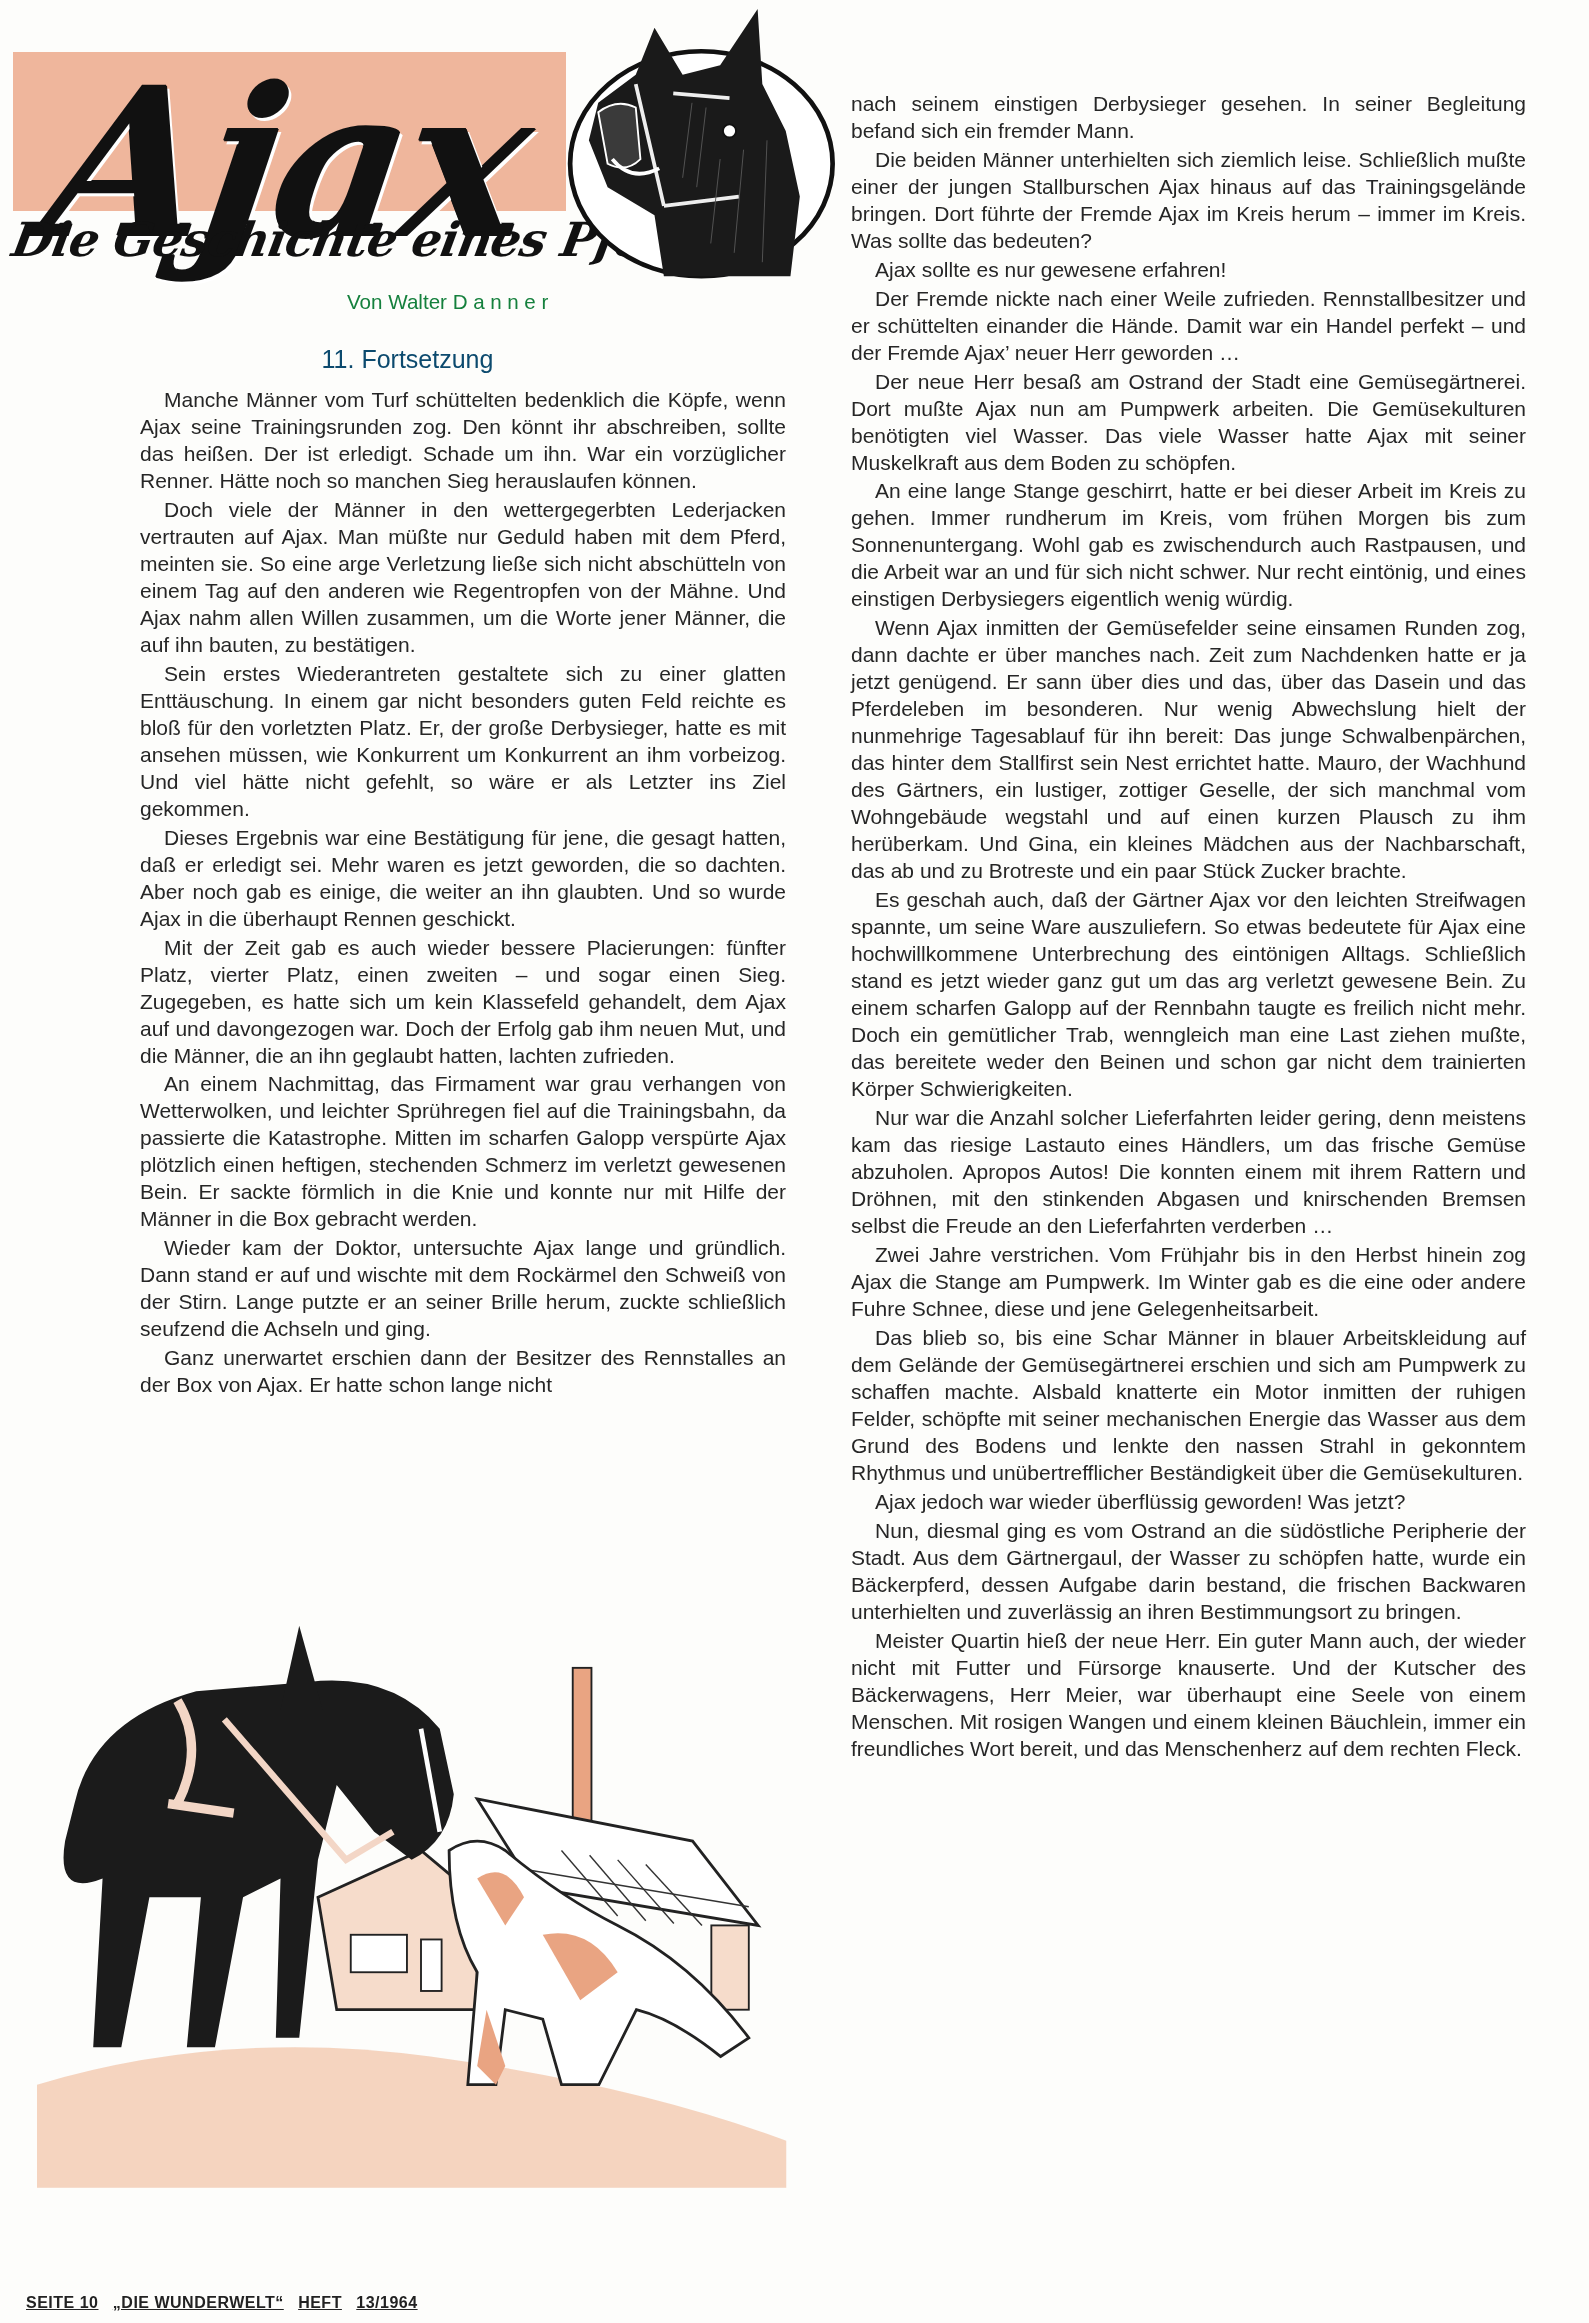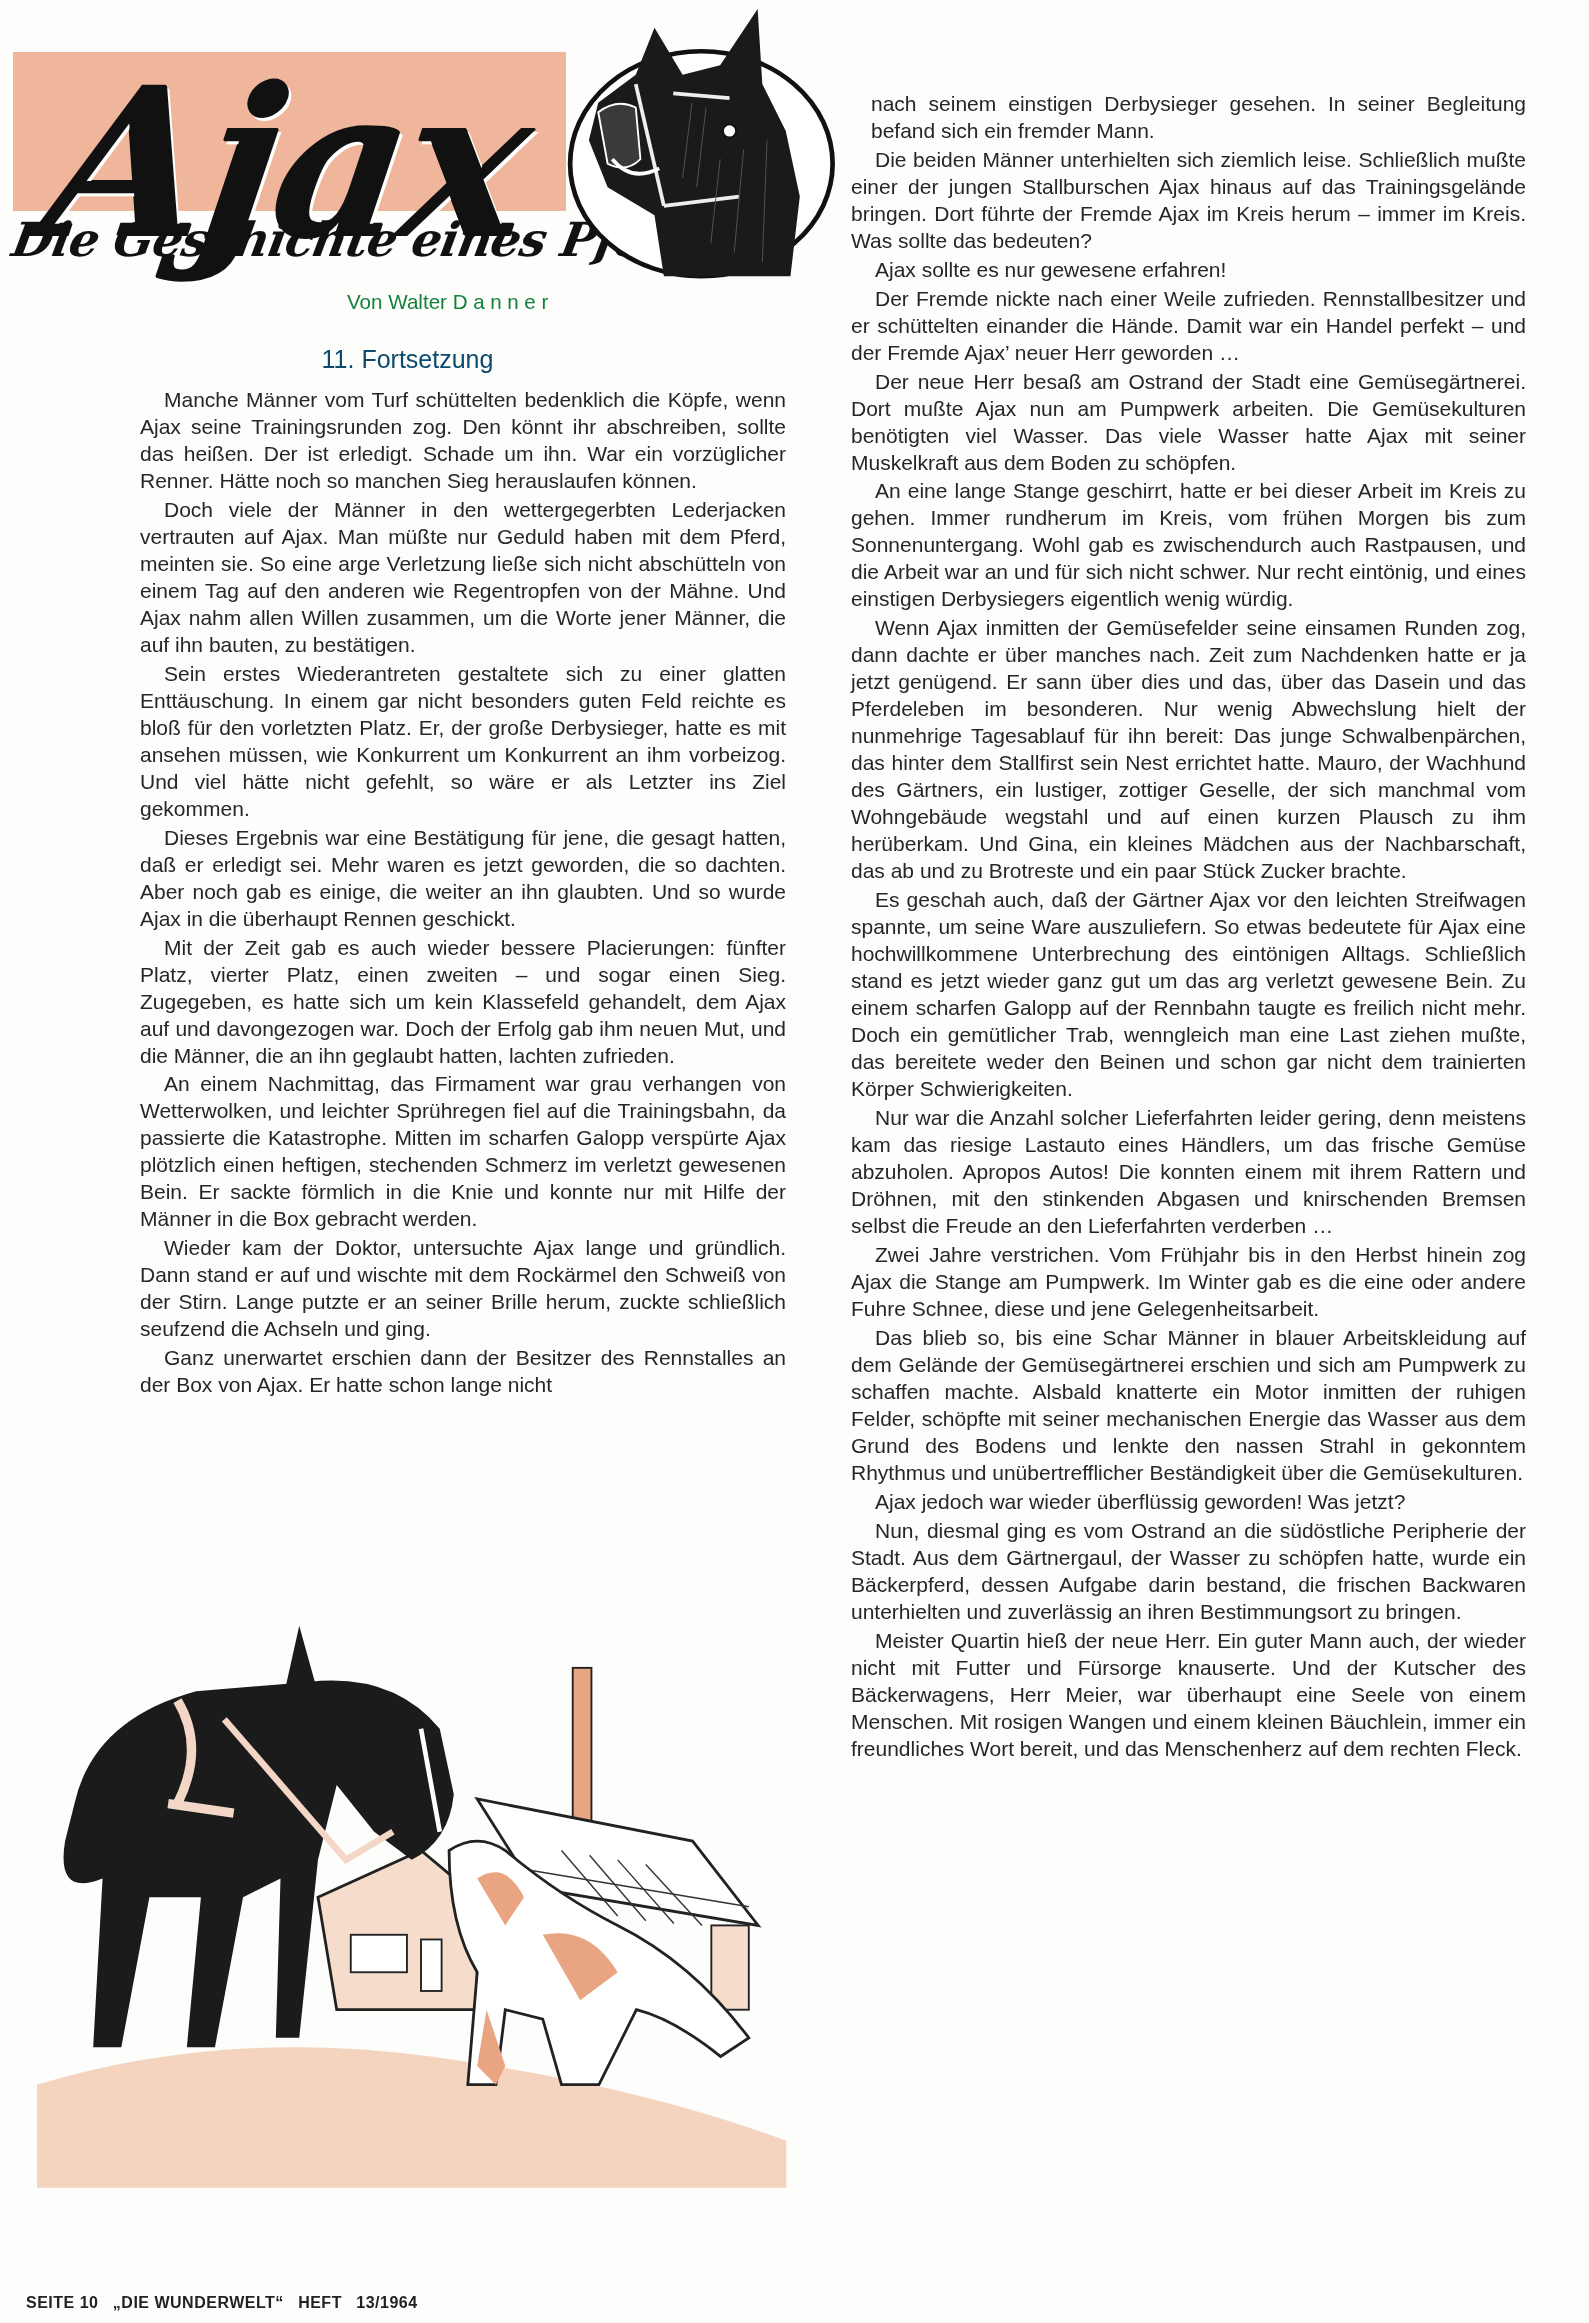--- a/index.html
+++ b/index.html
@@ -20,31 +20,31 @@
   .byline { position: absolute; left: 347px; top: 290px; font-family: "Liberation Sans", sans-serif;
             font-size: 20.6px; color: #15803d; }
   .byline .spaced { letter-spacing: 5.6px; }
   .part { position: absolute; left: 0; width: 815px; text-align: center; top: 345px;
           font-family: "Liberation Sans", sans-serif; font-size: 25px; color: #0c4a6e; }
 
   
   .col { position: absolute; font-family: "Liberation Sans", sans-serif; font-size: 21px;
          line-height: 27px; color: #262626; text-align: justify; hyphens: manual; }
   .col p { margin: 0 0 1.9px 0; text-indent: 24px; }
-  .col p.noindent { text-indent: 0; margin-left: 20px; }
+  .col p.noindent { text-indent: 0; }
   .col-left { left: 140px; top: 386px; width: 646px; }
   .col-right { left: 851px; top: 90px; width: 675px; }
 
   
   .illustration { position: absolute; left: 37px; top: 1616px; width: 768px; height: 572px; }
 
   
   .footer { position: absolute; left: 26px; top: 2294px; font-family: "Liberation Sans", sans-serif;
             font-weight: bold; font-size: 16px; color: #222; letter-spacing: 0.5px; }
-  .footer span { margin-right: 9.4px; }
+  .footer span { margin-right: 9.4px; text-decoration: underline; }
 </style>
 </head>
 <body>
 
 <div class="page">
 
   <div class="title-bar">
     <div class="title-ajax">Ajax</div>
   </div>
   <div class="subtitle">Die Geschichte eines Pferdes</div>

